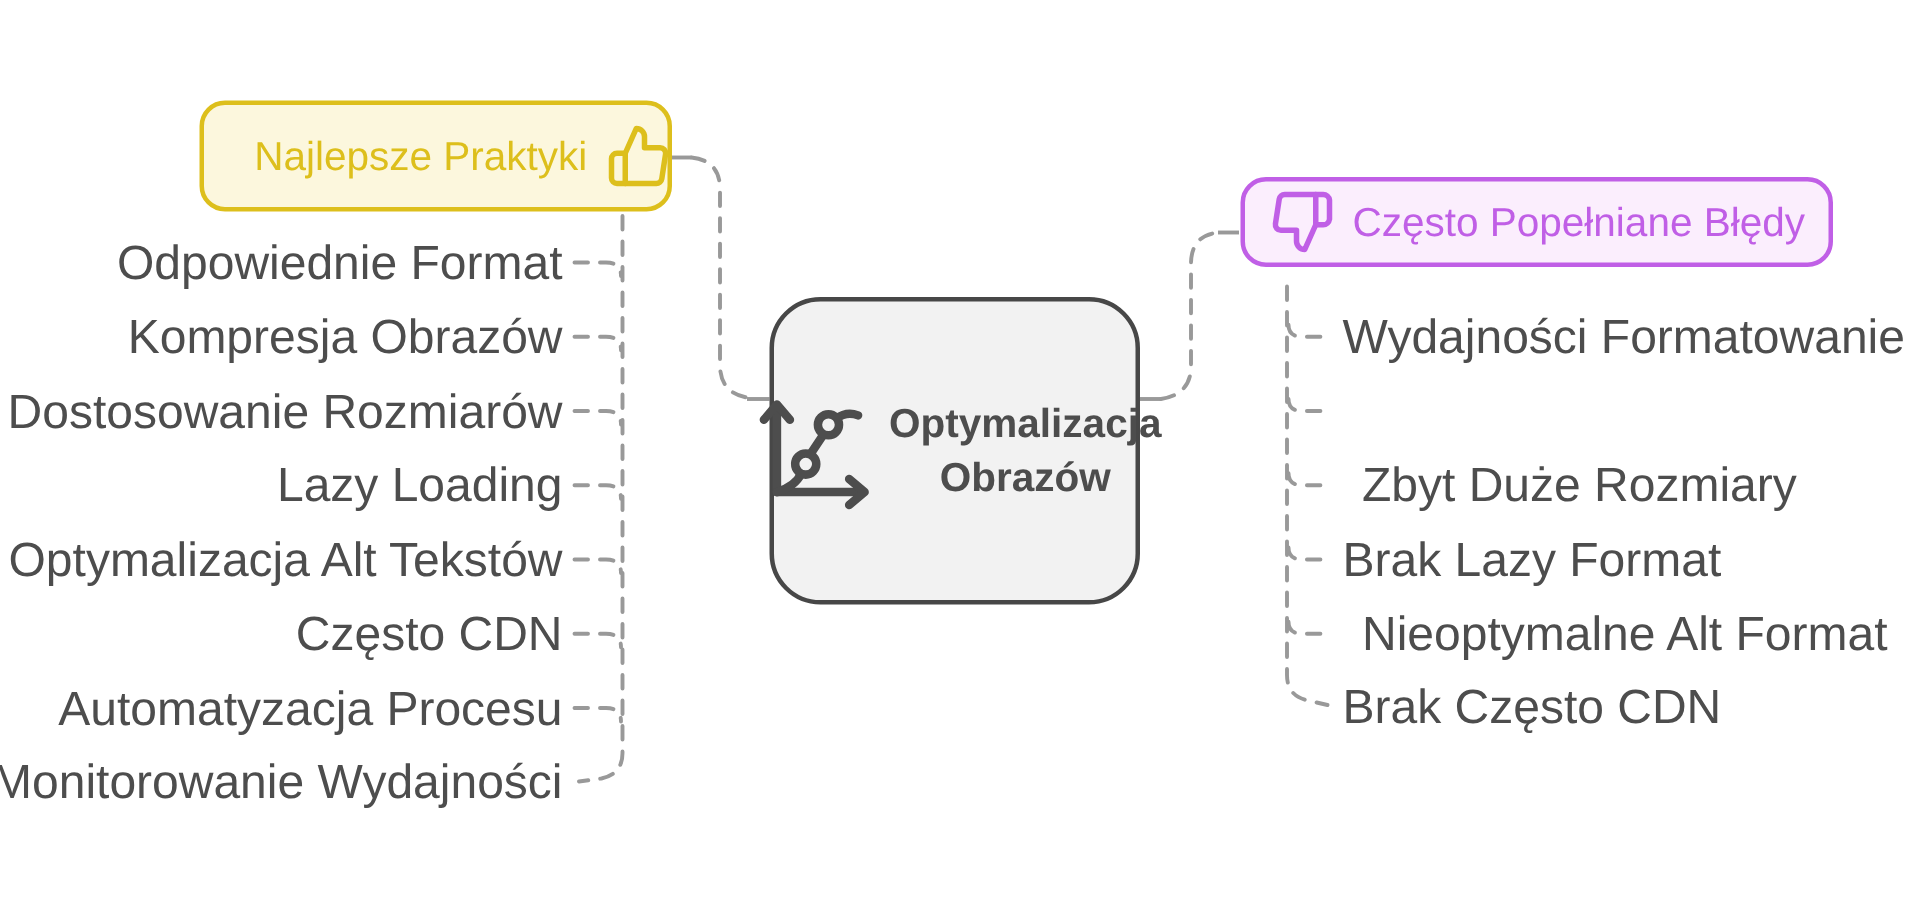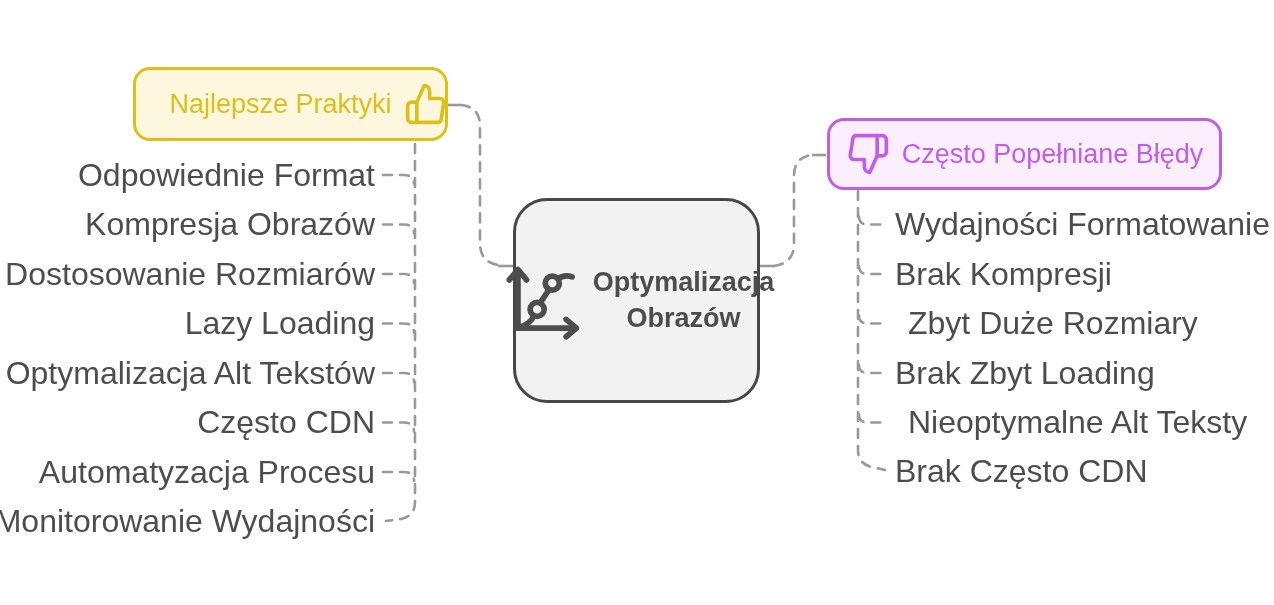--- a/index.html
+++ b/index.html
@@ -13,21 +13,21 @@
   .node{
     position:absolute;box-sizing:border-box;display:flex;align-items:center;justify-content:center;
     gap:12px;border-radius:17px;font-size:27px;white-space:nowrap;
   }
   .node-yellow{
     left:133px;top:67px;width:315px;height:74px;
     border:3.5px solid var(--yellow-border,#ddbf1c);
     background:var(--yellow-bg,#fcf7dd);color:var(--yellow-text,#ddbf1c);padding-left:36px;
   }
   .node-purple{
-    left:827px;top:118px;width:395px;height:72px;
+    left:827px;top:118px;width:395px;height:60px;
     border:3.5px solid var(--purple-border,#c05fe6);
     background:var(--purple-bg,#fbeefd);color:var(--purple-text,#c05fe6);
   }
   .node-center{
     left:513px;top:198px;width:247px;height:205px;flex-direction:row;gap:2px;
     border:3px solid var(--center-border,#474747);border-radius:34px;
     background:var(--center-bg,#f2f2f2);color:var(--item-text,#4d4d4d);font-weight:bold;
   }
   .center-label{text-align:center;font-size:27px;line-height:1.3;width:210px;white-space:normal;}
   .icon{flex:0 0 auto;display:block;}
@@ -112,20 +112,19 @@
     <div class="leaf" style="top:257px">Dostosowanie Rozmiarów</div>
     <div class="leaf" style="top:306px">Lazy Loading</div>
     <div class="leaf" style="top:356px">Optymalizacja Alt Tekstów</div>
     <div class="leaf" style="top:405px">Często CDN</div>
     <div class="leaf" style="top:455px">Automatyzacja Procesu</div>
     <div class="leaf" style="top:504px">Monitorowanie Wydajności</div>
   </div>
 
   <div class="col-right">
     <div class="leaf" style="top:207px">Wydajności Formatowanie</div>
-    <div class="leaf" style="top:257px">Brak Kompresji</div>
     <div class="leaf indent" style="top:306px">Zbyt Duże Rozmiary</div>
-    <div class="leaf" style="top:356px">Brak Zbyt Loading</div>
-    <div class="leaf indent" style="top:405px">Nieoptymalne Alt Teksty</div>
+    <div class="leaf" style="top:356px">Brak Lazy Format</div>
+    <div class="leaf indent" style="top:405px">Nieoptymalne Alt Format</div>
     <div class="leaf" style="top:454px">Brak Często CDN</div>
   </div>
 
 </div>
 
 </body></html>

